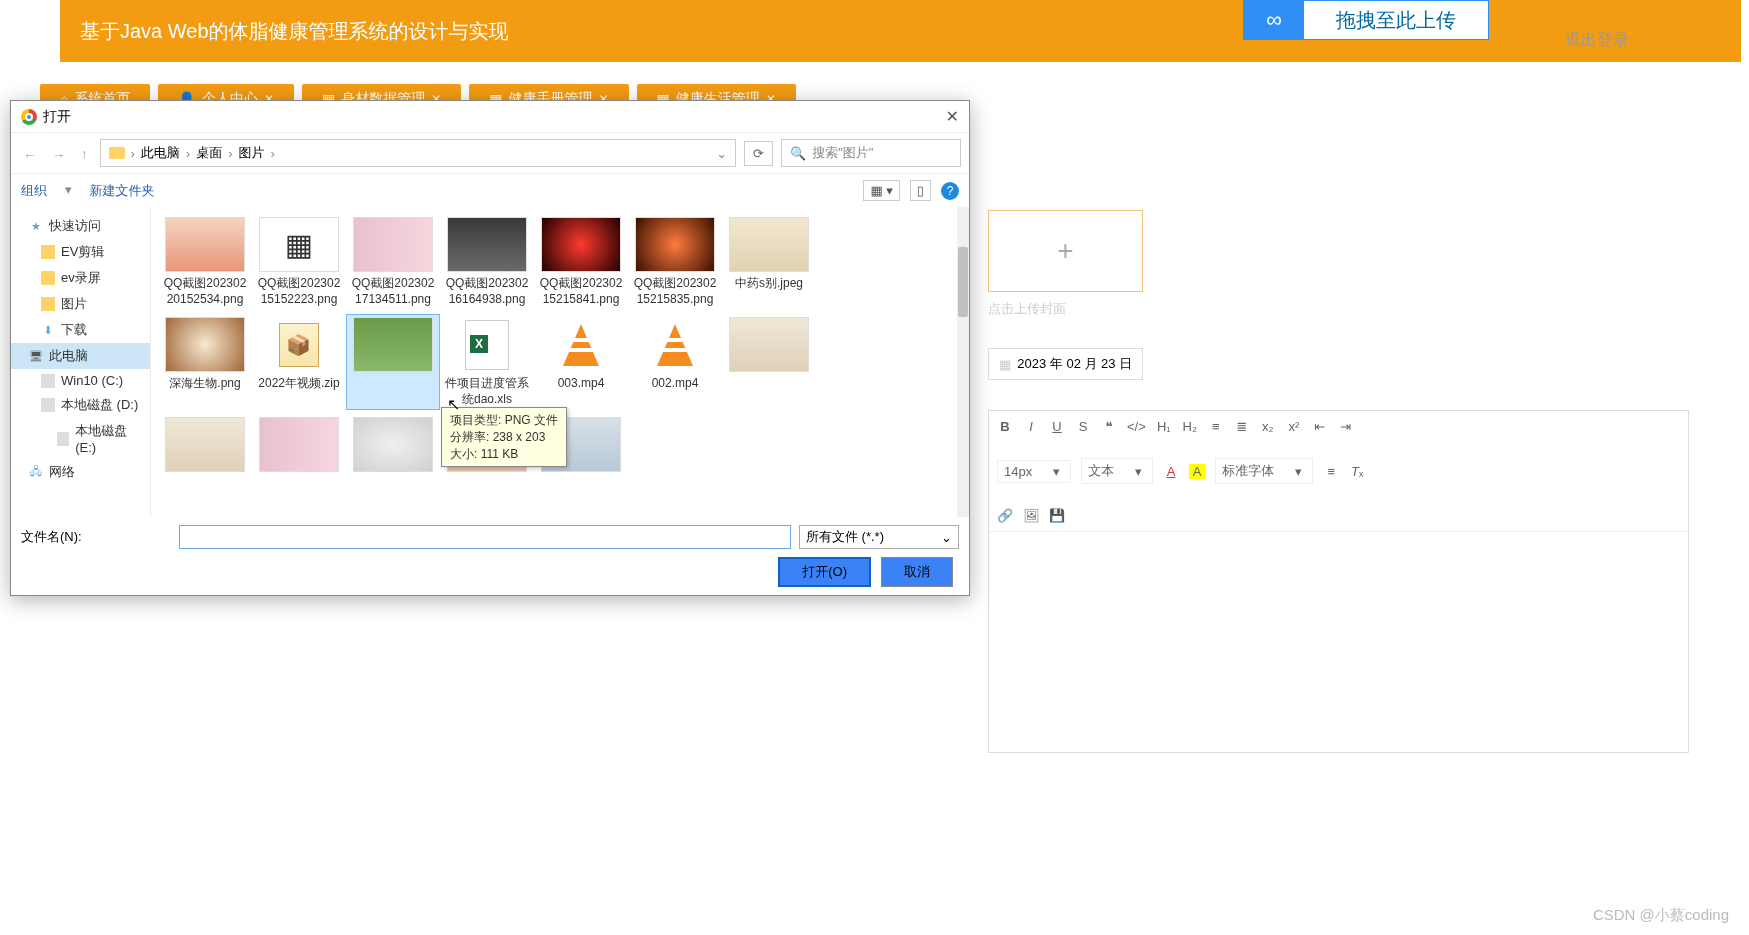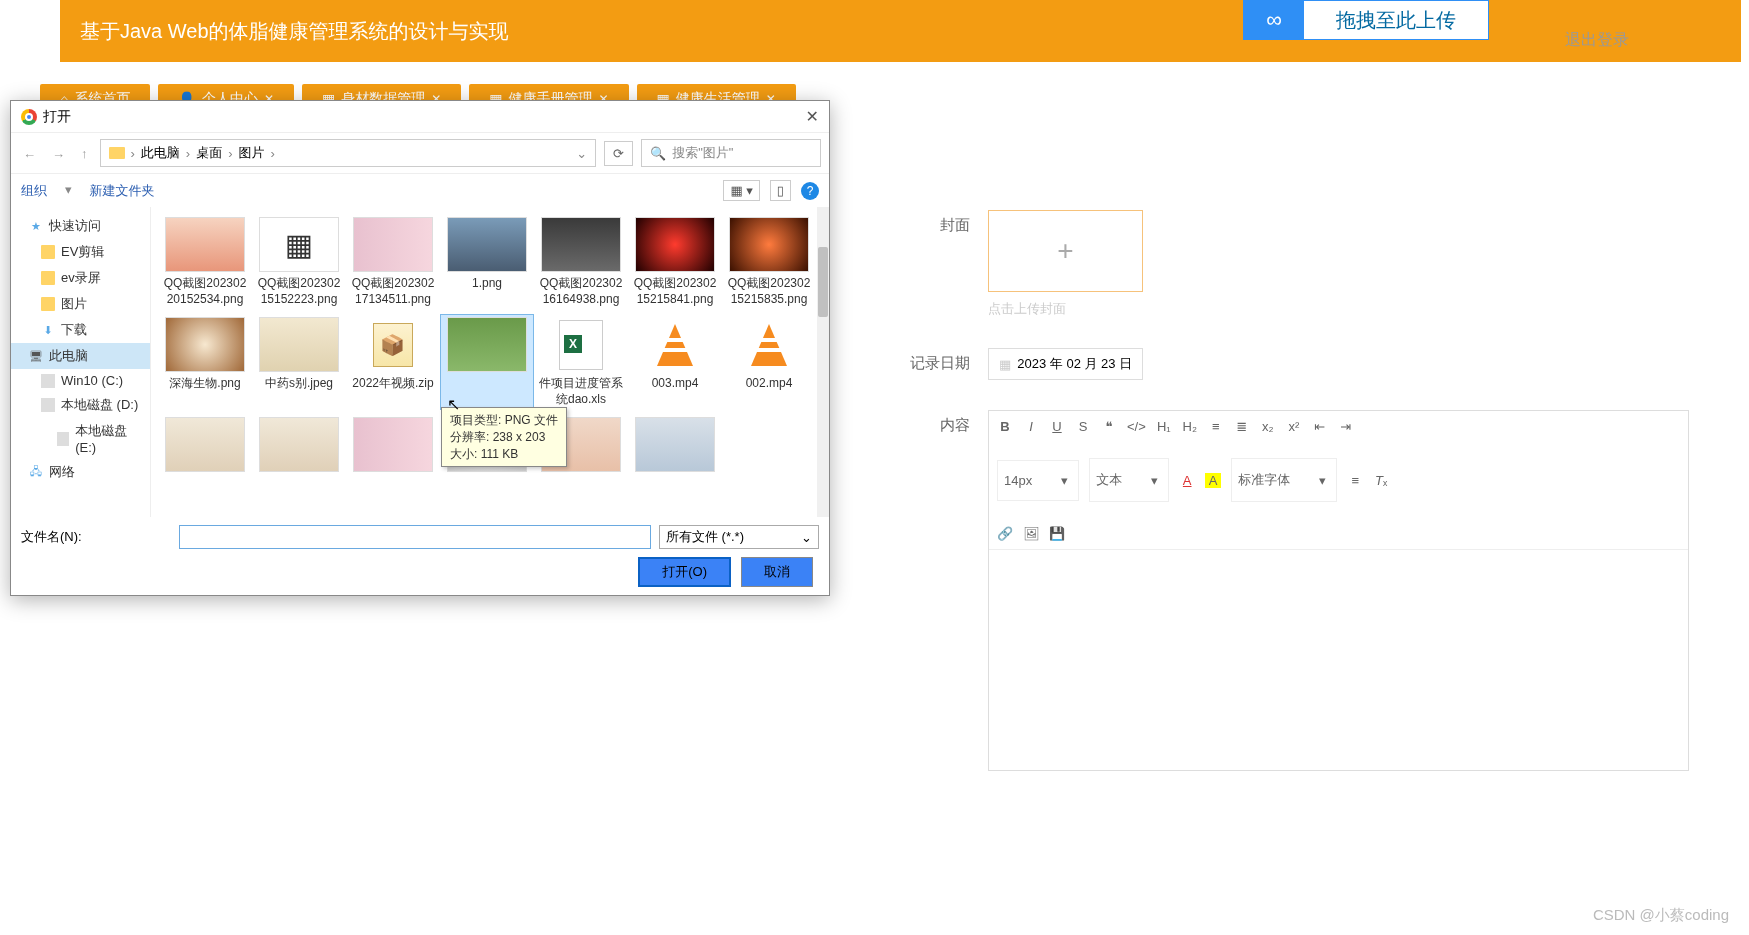--- a/index.html
+++ b/index.html
@@ -26,25 +26,25 @@
 .form-label { width: 80px; text-align: right; color: #666; font-size: 15px; padding-top: 6px; margin-right: 18px; }
 .cover-upload { width: 155px; height: 82px; border: 1px solid #f6c27b; display: flex; align-items: center; justify-content: center; color: #aaa; font-size: 28px; }
 .cover-hint { font-size: 13px; color: #ccc; margin-top: 8px; }
 .date-field { border: 1px solid #ddd; padding: 6px 10px; display: flex; align-items: center; gap: 6px; min-width: 140px; }
 .date-field .cal-icon { color: #ccc; }
 
 
 .editor-wrap { border: 1px solid #ddd; }
 .editor-toolbar { padding: 8px; border-bottom: 1px solid #eee; display: flex; flex-wrap: wrap; gap: 10px; align-items: center; color: #666; }
 .editor-toolbar span { cursor: pointer; min-width: 16px; text-align: center; }
-.editor-toolbar .sel { border: 1px solid #eee; padding: 12px 6px; display: flex; align-items: center; gap: 24px; font-size: 13px; }
+.editor-toolbar .sel { border: 1px solid #eee; padding: 3px 6px; display: flex; align-items: center; gap: 16px; font-size: 13px; }
 .editor-body { min-height: 220px; padding: 10px; }
 
 
-.file-dialog { position: absolute; top: 100px; left: 10px; width: 820px; background: #fff; border: 1px solid #888; box-shadow: 0 4px 20px rgba(0,0,0,.3); }
+.file-dialog { position: absolute; top: 100px; left: 10px; width: 960px; background: #fff; border: 1px solid #888; box-shadow: 0 4px 20px rgba(0,0,0,.3); }
 .fd-title { display: flex; align-items: center; justify-content: space-between; padding: 6px 10px; font-size: 14px; }
 .fd-title .chrome-icon { width: 16px; height: 16px; border-radius: 50%; background: conic-gradient(#ea4335 0 120deg,#34a853 120deg 240deg,#fbbc05 240deg 360deg); margin-right: 6px; display: inline-block; position: relative; }
 .fd-title .chrome-icon::after { content: ''; position: absolute; inset: 4px; background: #4285f4; border-radius: 50%; border: 2px solid #fff; }
 .fd-close { cursor: pointer; font-size: 16px; color: #555; }
 
 .fd-nav { display: flex; align-items: center; padding: 6px 8px; gap: 8px; border-top: 1px solid #eee; border-bottom: 1px solid #eee; }
 .fd-nav .navbtn { color: #999; padding: 2px 4px; cursor: pointer; }
 .fd-breadcrumb { flex: 1; border: 1px solid #ccc; padding: 4px 8px; display: flex; align-items: center; gap: 6px; font-size: 13px; }
 .fd-breadcrumb .folder-icon { width: 16px; height: 12px; background: #ffd466; border-radius: 1px; display: inline-block; }
 .fd-breadcrumb .sep { color: #888; }
@@ -322,43 +322,39 @@
           </div>
         <div class="file-item">
             <div class="file-thumb th-qr"></div>
             <div class="file-name">QQ截图20230215152223.png</div>
           </div>
         <div class="file-item">
             <div class="file-thumb th-pink"></div>
             <div class="file-name">QQ截图20230217134511.png</div>
           </div>
         <div class="file-item">
-            <div class="file-thumb th-city"></div>
-            <div class="file-name">1.png</div>
-          </div>
-        <div class="file-item">
             <div class="file-thumb th-moto"></div>
             <div class="file-name">QQ截图20230216164938.png</div>
           </div>
         <div class="file-item">
             <div class="file-thumb th-red"></div>
             <div class="file-name">QQ截图20230215215841.png</div>
           </div>
         <div class="file-item">
             <div class="file-thumb th-orange"></div>
             <div class="file-name">QQ截图20230215215835.png</div>
           </div>
 
         <div class="file-item">
+            <div class="file-thumb th-herb"></div>
+            <div class="file-name">中药s别.jpeg</div>
+          </div>
+        <div class="file-item">
             <div class="file-thumb th-sea"></div>
             <div class="file-name">深海生物.png</div>
-          </div>
-        <div class="file-item">
-            <div class="file-thumb th-herb"></div>
-            <div class="file-name">中药s别.jpeg</div>
           </div>
         <div class="file-item">
             <div class="file-thumb" style="background:none;border:none">
               <div class="zip-icon"></div>
             </div>
             <div class="file-name">2022年视频.zip</div>
           </div>
         <div class="file-item selected">
             <div class="file-thumb th-flower"></div>
             <div class="file-name"></div>

